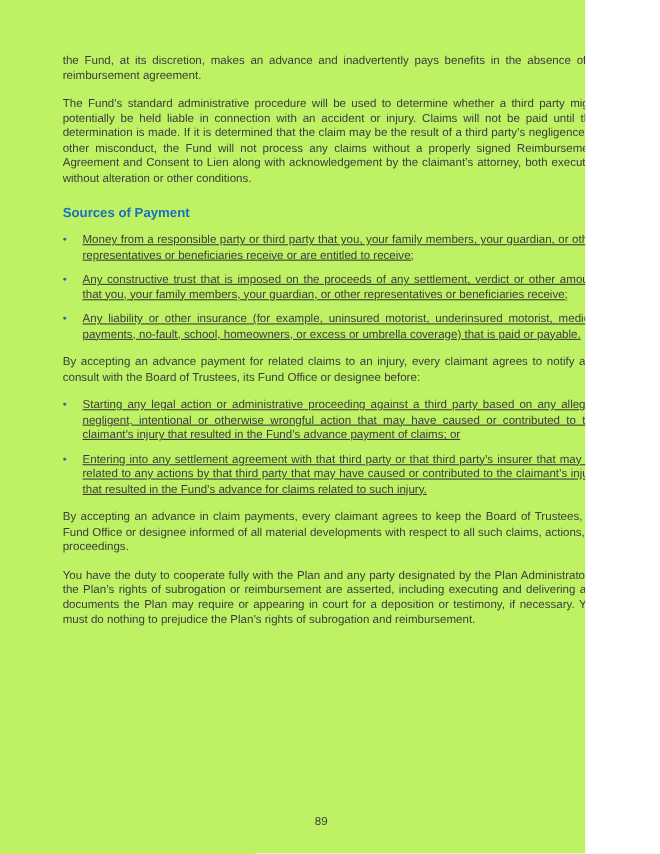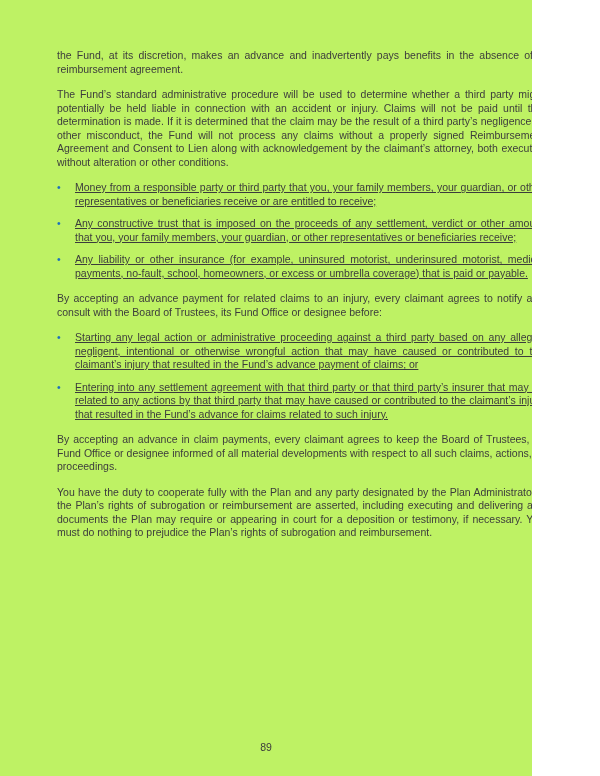--- a/index.html
+++ b/index.html
@@ -64,32 +64,34 @@
     text-decoration: underline;
   }
   .page-footer {
     position: absolute;
     left: 0;
     bottom: 23px;
     width: 100%;
     text-align: center;
     font-size: 10.5px;
     color: #3c3c3c;
+    padding-left: 26px;
   }
 </style>
 </head>
 <body>
 
 <div class="page">
   <main class="doc">
 
     <p>the Fund, at its discretion, makes an advance and inadvertently pays benefits in the absence of a reimbursement agreement.</p>
 
     <p><span>The Fund’s standard administrative procedure will be used to determine whether a third party might potentially be held liable in connection with an accident or injury. Claims will </span><strong>not</strong><span> be paid until this determination is made. If it is determined that the claim may be the result of a third party’s negligence or other misconduct, the Fund will not process any claims without a properly signed Reimbursement Agreement and Consent to Lien along with acknowledgement by the claimant’s attorney, both executed without alteration or other conditions.</span></p>
 
+    <h2>Sources of Payment</h2>
 
 
     <ul class="bullets">
       <li>
         <span class="marker">•</span>
         <span class="btext">Money from a responsible party or third party that you, your family members, your guardian, or other representatives or beneficiaries receive or are entitled to receive;</span>
       </li>
       <li>
         <span class="marker">•</span>
         <span class="btext">Any constructive trust that is imposed on the proceeds of any settlement, verdict or other amount that you, your family members, your guardian, or other representatives or beneficiaries receive;</span>

